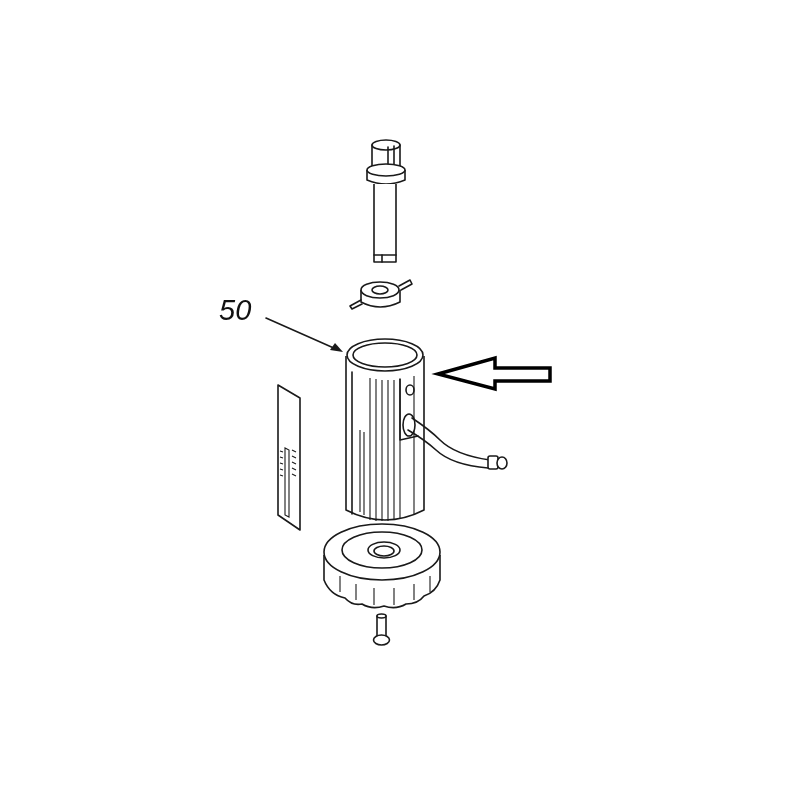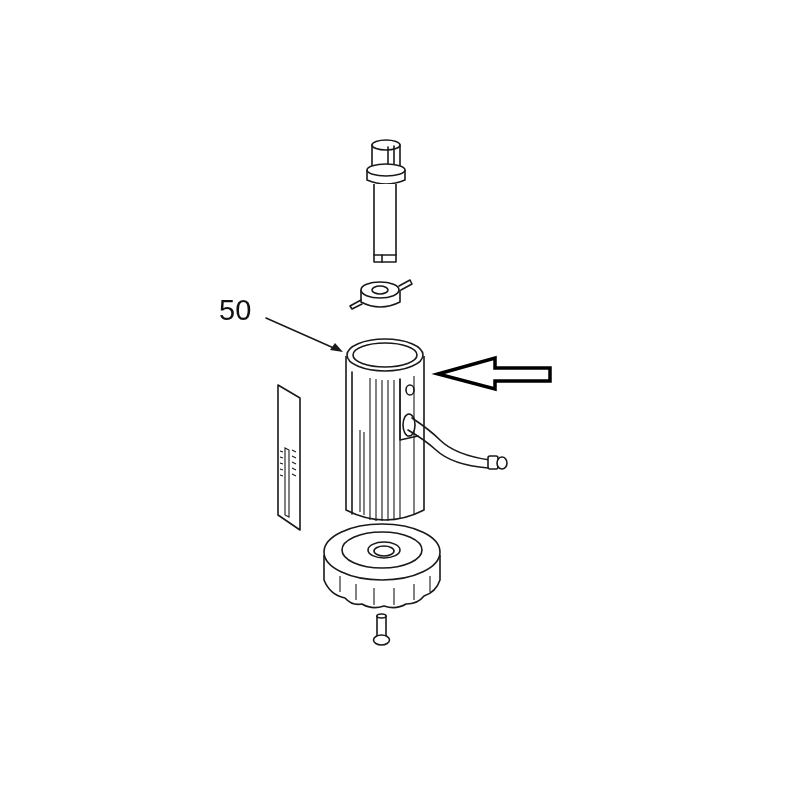--- a/index.html
+++ b/index.html
@@ -1,17 +1,17 @@
 <!DOCTYPE html>
 <html><head>
 <meta charset="utf-8">
 <style>
   html, body { margin:0; padding:0; background:#ffffff; }
   body { width:800px; height:800px; position:relative; overflow:hidden; font-family:"Liberation Sans", sans-serif; }
-  .canvas { position:absolute; left:0; top:0; width:800px; height:800px; }
+  .canvas { position:absolute; left:0; top:0; width:800px; height:800px;font-style:italic; }
   .callout-label { position:absolute; left:219px; top:296px; font-size:29px; color:#111111; font-family:"Liberation Sans", sans-serif; line-height:1; }
   svg { position:absolute; left:0; top:0; }
   .ln { fill:none; stroke:#1a1a1a; stroke-width:1.6; stroke-linejoin:round; stroke-linecap:round; }
   .lnw { fill:#ffffff; stroke:#1a1a1a; stroke-width:1.6; stroke-linejoin:round; }
   .thin { fill:none; stroke:#1a1a1a; stroke-width:1.1; }
 </style>
 </head>
 <body>
 
 <div class="canvas">

